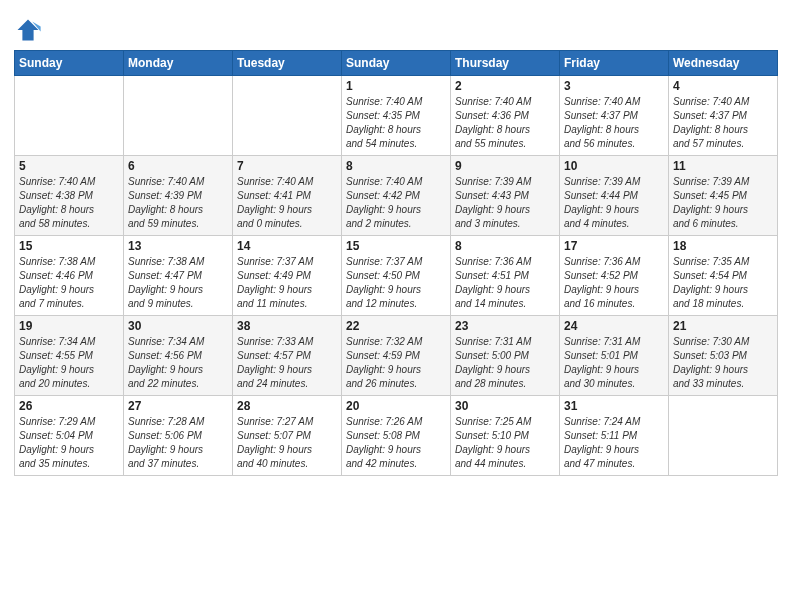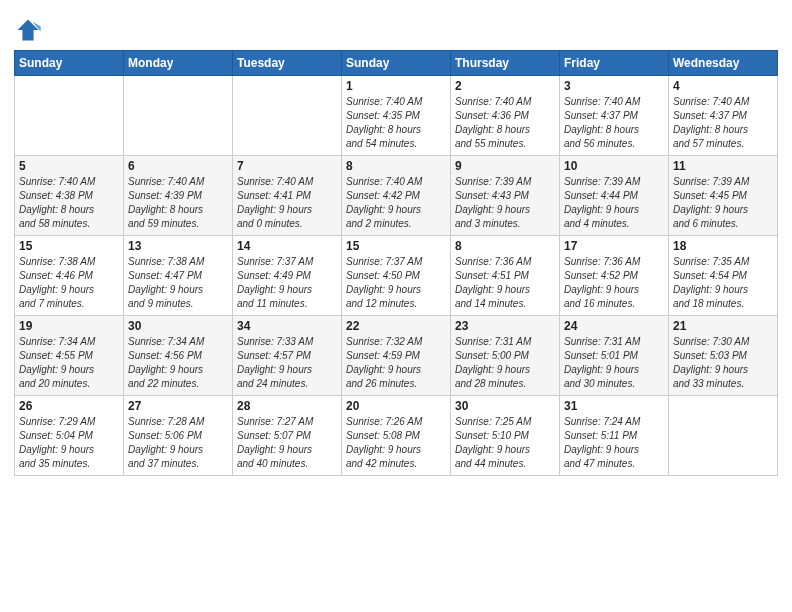--- a/index.html
+++ b/index.html
@@ -217,21 +217,21 @@
         <tr>
           <td>
             <div class="day-num">19</div>
             <div class="day-info">Sunrise: 7:34 AM<br>Sunset: 4:55 PM<br>Daylight: 9 hours<br>and 20 minutes.</div>
           </td>
           <td>
             <div class="day-num">30</div>
             <div class="day-info">Sunrise: 7:34 AM<br>Sunset: 4:56 PM<br>Daylight: 9 hours<br>and 22 minutes.</div>
           </td>
           <td>
-            <div class="day-num">34</div>
+            <div class="day-num">38</div>
             <div class="day-info">Sunrise: 7:33 AM<br>Sunset: 4:57 PM<br>Daylight: 9 hours<br>and 24 minutes.</div>
           </td>
           <td>
             <div class="day-num">22</div>
             <div class="day-info">Sunrise: 7:32 AM<br>Sunset: 4:59 PM<br>Daylight: 9 hours<br>and 26 minutes.</div>
           </td>
           <td>
             <div class="day-num">23</div>
             <div class="day-info">Sunrise: 7:31 AM<br>Sunset: 5:00 PM<br>Daylight: 9 hours<br>and 28 minutes.</div>
           </td>

